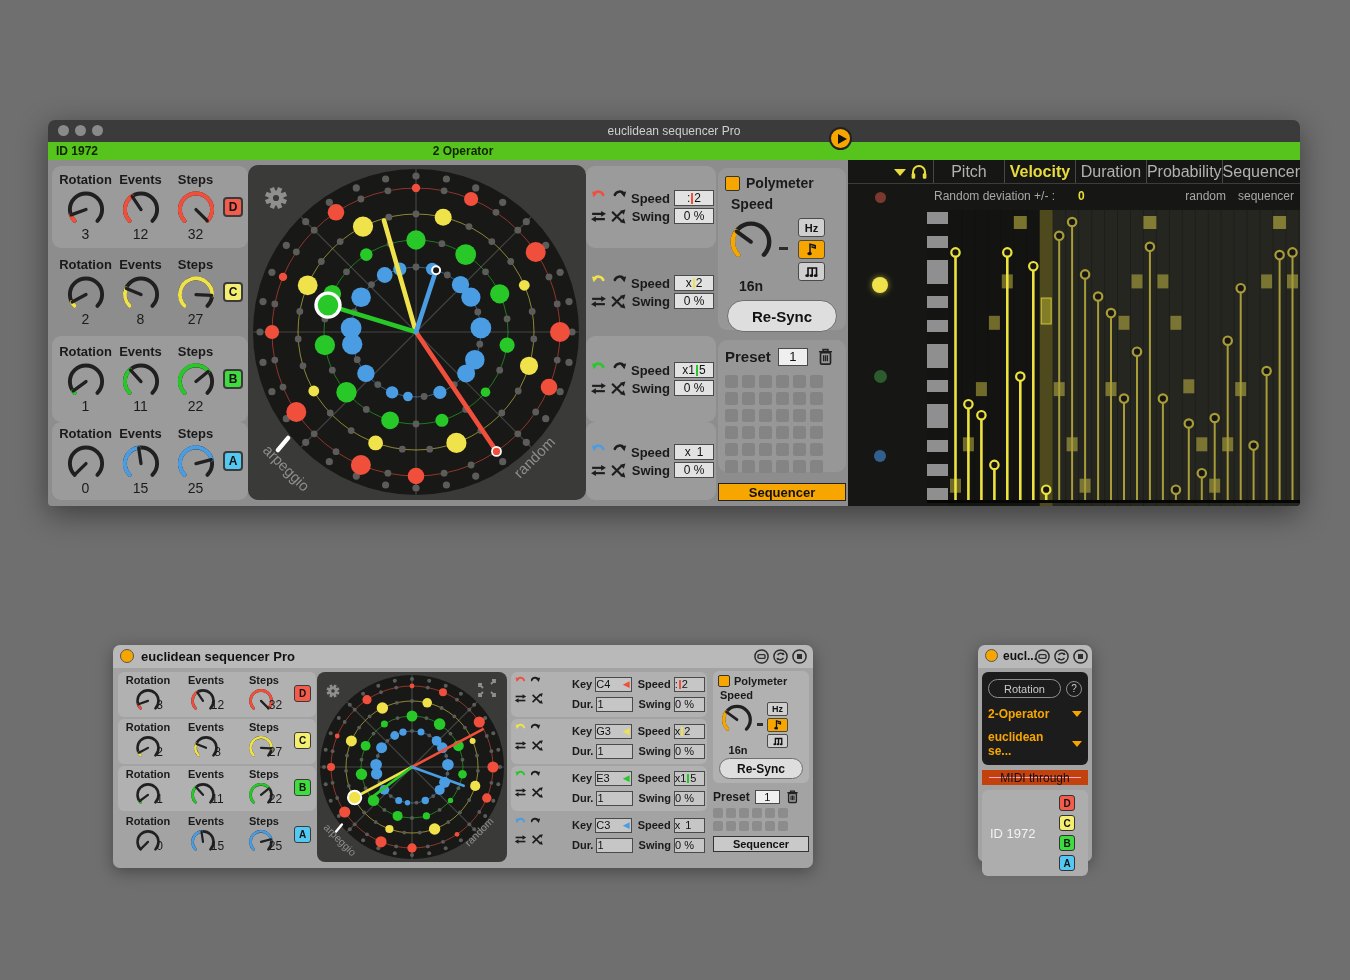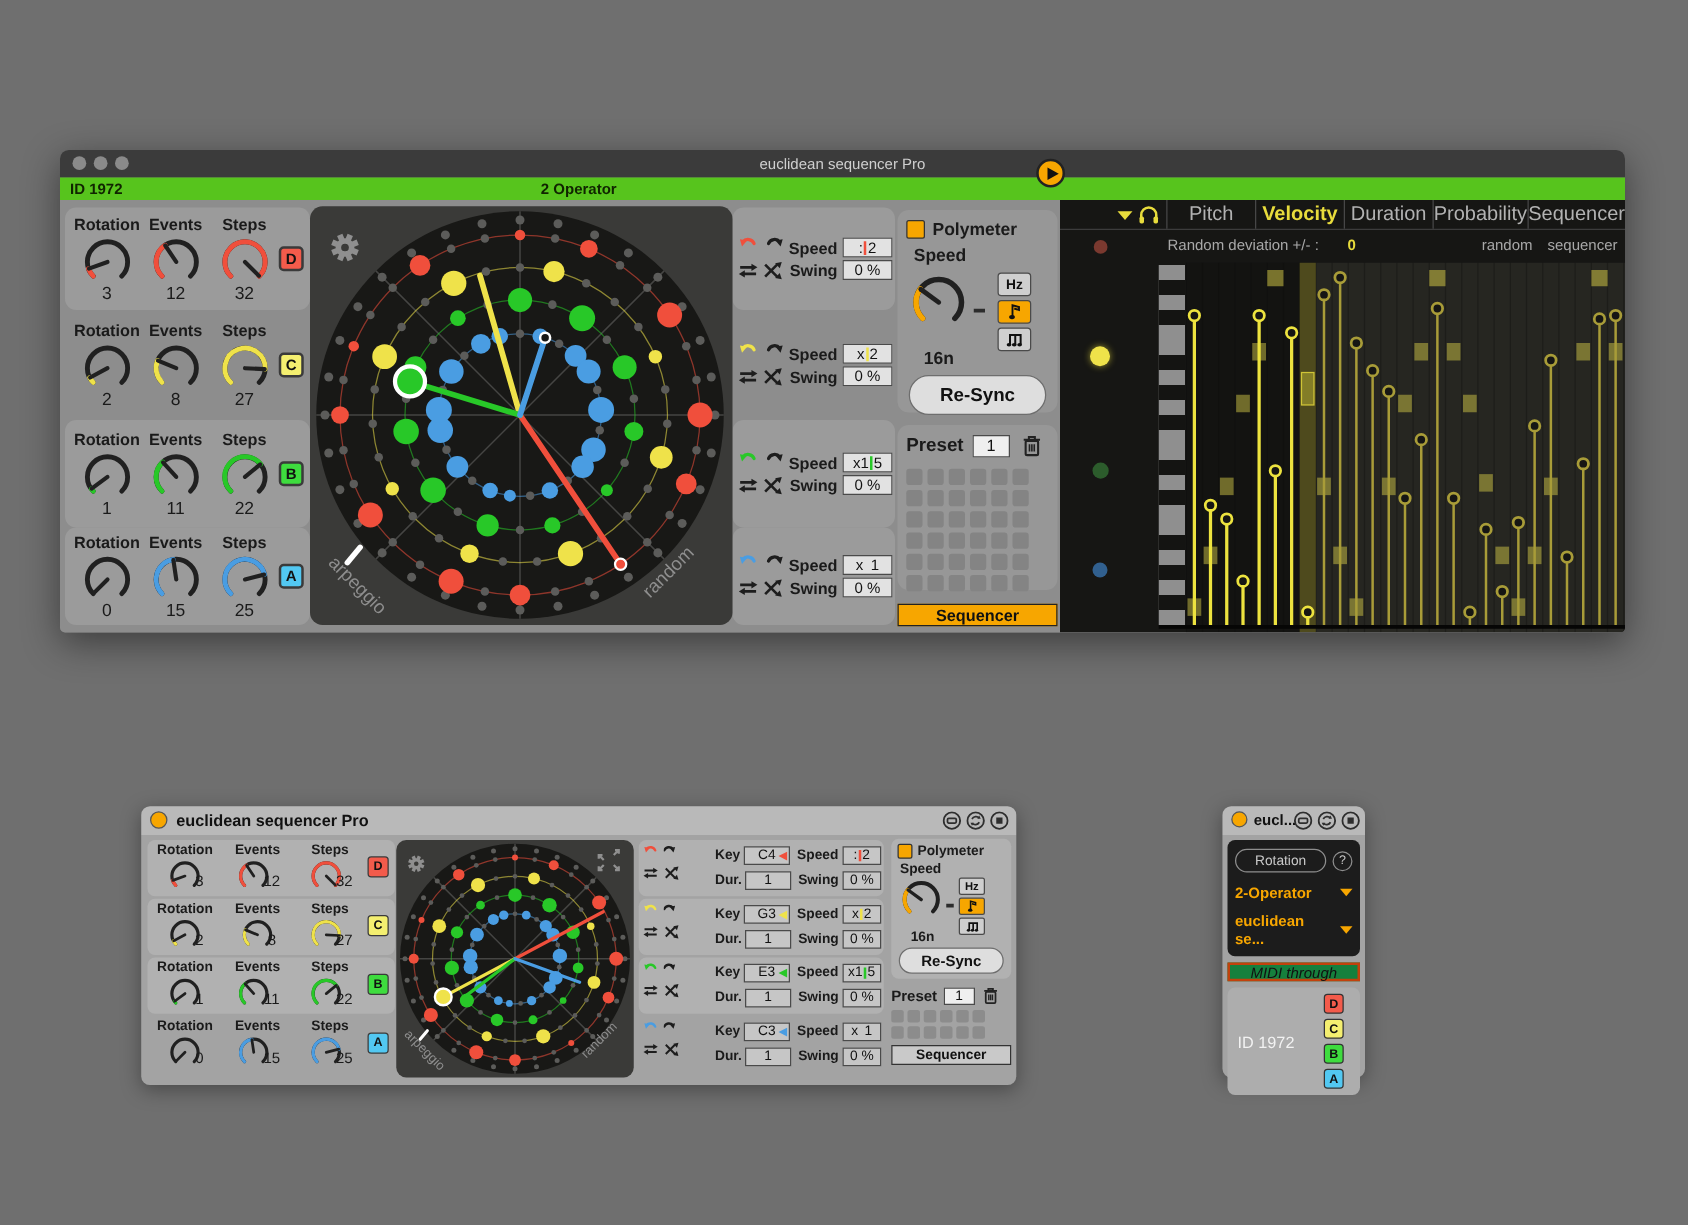--- a/index.html
+++ b/index.html
@@ -73,41 +73,41 @@
   .dkbody{display:flex;align-items:flex-end;justify-content:center;}
   .dkval{font-size:12px;color:#1a1a1a;margin-left:-7px;margin-bottom:1px;}
   .dbadge{position:absolute;right:5px;top:13px;width:17px;height:17px;border:1.5px solid #3a3a3a;border-radius:3px;font-size:10px;font-weight:bold;color:#111;display:flex;align-items:center;justify-content:center;box-sizing:border-box;}
   .devcircle{position:absolute;left:204px;top:4px;width:190px;height:190px;background:#3a3a38;border-radius:8px;}
   .dkeyrow{position:absolute;left:398px;width:196px;height:45px;border-radius:6px;}
   .dkeyrow.bg{background:#b1b1b1;}
   .dicons{position:absolute;left:3px;top:3px;display:grid;grid-template-columns:14px 14px;grid-template-rows:14px 14px;gap:3px;}
   .dline{position:absolute;left:38px;right:2px;height:18px;display:flex;align-items:center;margin-left:23px;}
   .dl1{top:3px;} .dl2{top:23px;}
   .dlab{font-size:11px;font-weight:bold;color:#1a1a1a;margin-right:3px;}
-  .dbox{background:#c6c6c6;border:1.2px solid #4a4a4a;height:15px;display:flex;align-items:center;justify-content:center;font-size:11px;color:#111;box-sizing:border-box;position:relative;}
+  .dbox{background:#c6c6c6;border:1.2px solid #4a4a4a;height:15px;display:flex;align-items:center;justify-content:flex-start;font-size:11px;color:#111;box-sizing:border-box;position:relative;}
   .keytri{position:absolute;right:1px;top:2px;font-size:9px;line-height:9px;}
   .devright{position:absolute;left:600px;top:3px;width:96px;}
   .dpoly{background:#b1b1b1;border-radius:6px;padding:4px 5px;box-sizing:border-box;}
   .dpill{background:#dedede;border:1px solid #6e6e6e;border-radius:11px;height:19px;display:flex;align-items:center;justify-content:center;font-size:12px;font-weight:bold;color:#111;}
   .dsbtn{width:21px;height:14px;background:#cfcfcf;border:1px solid #4a4a4a;border-radius:2px;font-size:9px;font-weight:bold;color:#111;display:flex;align-items:center;justify-content:center;box-sizing:border-box;}
   .dsbtn.orange{background:#f7a600;}
   .dpgrid{display:grid;grid-template-columns:repeat(6,10px);gap:3px;margin-top:4px;}
   .dpcell{width:10px;height:10px;background:#8c8c8c;border-radius:2px;}
   .dseq{margin-top:5px;height:16px;background:#c9c9c9;border:1.2px solid #333;display:flex;align-items:center;justify-content:center;font-size:11px;font-weight:bold;color:#111;box-sizing:border-box;}
   
   .m4l{left:978px;top:645px;width:114px;height:217px;border-radius:7px;box-shadow:0 4px 16px rgba(0,0,0,.35);}
   .m4lbody{position:relative;height:194px;background:#a3a3a3;border-radius:0 0 7px 7px;padding:4px;box-sizing:border-box;}
   .blackpanel{background:#1c1c1c;border-radius:6px;padding:7px 6px;}
   .refreshrow{display:flex;align-items:center;gap:5px;}
   .refresh{flex:1;height:17px;border:1.5px solid #8e8e8e;border-radius:10px;display:flex;align-items:center;justify-content:center;font-size:11px;color:#c9c9c9;}
   .helpbtn{width:16px;height:16px;border:1.5px solid #8e8e8e;border-radius:50%;display:flex;align-items:center;justify-content:center;font-size:10px;color:#c9c9c9;box-sizing:border-box;}
   .ddrow{display:flex;align-items:center;justify-content:space-between;margin-top:9px;gap:12px;}
   .ddtext{font-size:12px;font-weight:bold;color:#f7a600;}
   .ddtri{width:0;height:0;border-left:5px solid transparent;border-right:5px solid transparent;border-top:6px solid #f7a600;}
-  .midibox{margin-top:5px;height:15px;background:#15803d;border:2px solid #c2410c;display:flex;align-items:center;justify-content:center;font-size:12px;color:#111;box-sizing:border-box;font-style:italic;}
+  .midibox{margin-top:5px;height:15px;background:#f9a8d4;border:7px solid #c2410c;display:flex;align-items:center;justify-content:center;font-size:12px;color:#111;box-sizing:border-box;}
   .idpanel{margin-top:5px;position:relative;height:86px;background:#adadad;border-radius:6px;}
   .idtext{position:absolute;left:8px;top:36px;font-size:13px;color:#f2f2f2;}
   .sbadges{position:absolute;right:13px;top:5px;display:flex;flex-direction:column;gap:4px;}
   .sbadge{width:16px;height:16px;border:1.5px solid #333;border-radius:3px;font-size:10px;font-weight:bold;color:#111;display:flex;align-items:center;justify-content:center;box-sizing:border-box;}
 </style>
 </head>
 <body>
 
 <div class="desktop">
 

